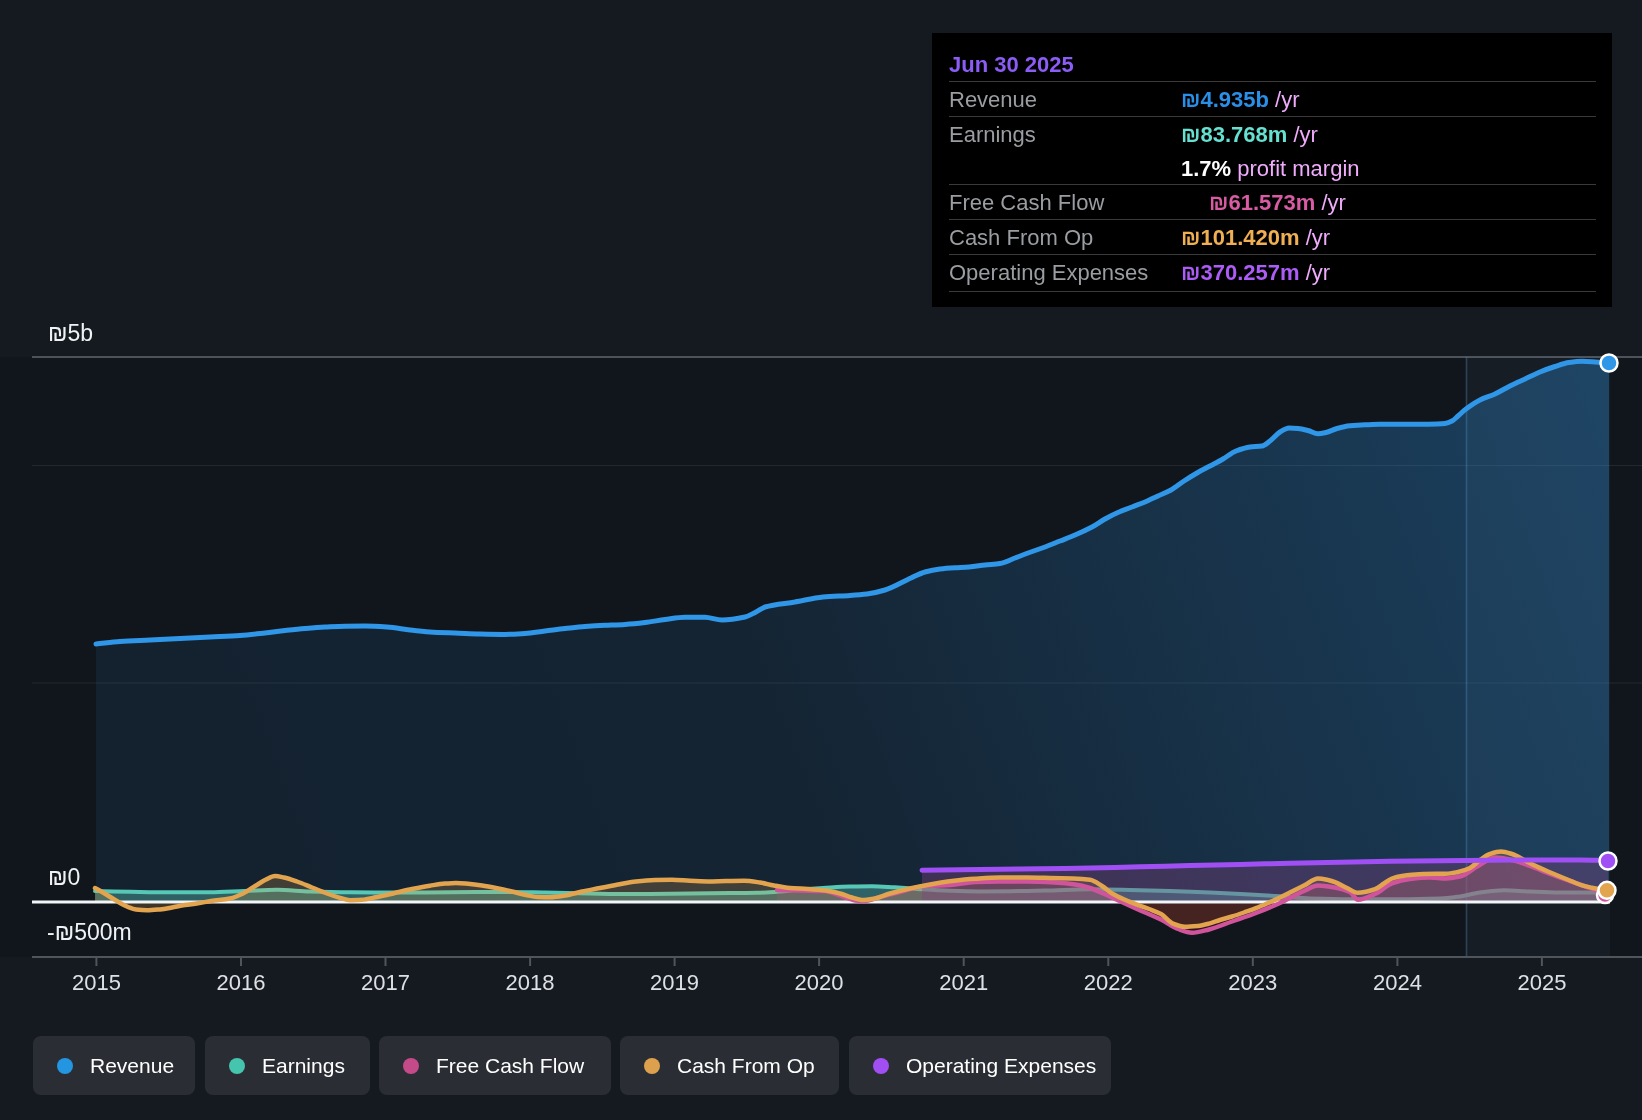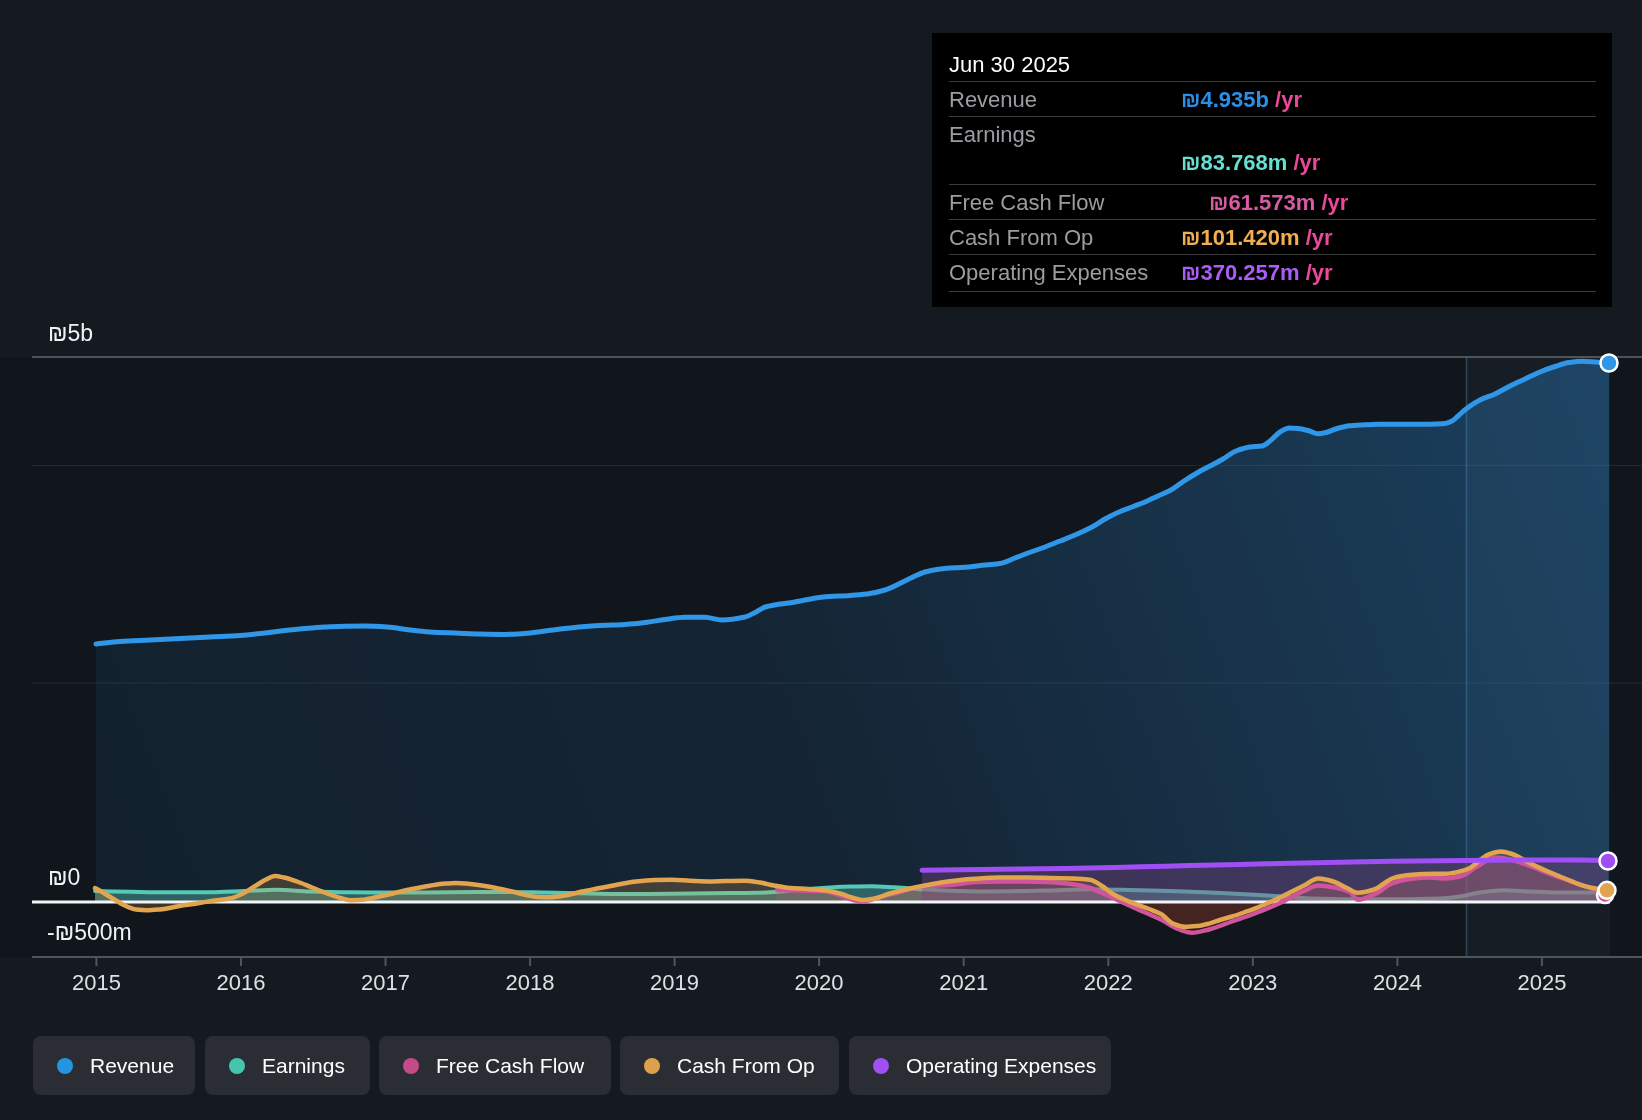--- a/index.html
+++ b/index.html
@@ -1,23 +1,23 @@
 <!DOCTYPE html>
 <html><head><meta charset="utf-8">
 <style>
 html,body{margin:0;padding:0;background:#151a21;width:1642px;height:1120px;overflow:hidden;
 font-family:"Liberation Sans",sans-serif;}
 #wrap{position:relative;width:1642px;height:1120px;}
 svg{position:absolute;left:0;top:0;}
 #tip{position:absolute;left:932px;top:33px;width:680px;height:274px;background:#000;box-sizing:border-box;}
-#tip .tt{color:#ffffff;font-size:22px;font-weight:normal;position:absolute;left:17px;top:19px;}
+#tip .tt{color:#8b5cf6;font-size:22px;font-weight:bold;position:absolute;left:17px;top:19px;}
 #tip .row{position:absolute;left:17px;right:16px;height:35px;border-top:1px solid #3a3a3a;}
 #tip .lb{position:absolute;left:0;top:50%;transform:translateY(-50%);color:#9a9da1;font-size:22px;}
 #tip .vl{position:absolute;left:232px;top:50%;transform:translateY(-50%);font-size:22px;font-weight:bold;}
-#tip .yr{color:#ec4899;font-weight:bold;}
+#tip .yr{color:#f0abfc;font-weight:normal;}
 .legend{position:absolute;top:1036px;height:59px;background:#2a2e34;border-radius:8px;
 display:flex;align-items:center;color:#ffffff;font-size:21px;box-sizing:border-box;padding-left:24px;}
 .dot{width:16px;height:16px;border-radius:50%;margin-right:17px;flex:0 0 auto;}
 </style></head><body>
 <div id="wrap">
 <svg width="1642" height="1120" viewBox="0 0 1642 1120">
 <defs>
 <linearGradient id="revg" x1="96" y1="980" x2="1610" y2="420" gradientUnits="userSpaceOnUse">
 <stop offset="0" stop-color="#2f96e5" stop-opacity="0.09"></stop>
 <stop offset="0.45" stop-color="#2f96e5" stop-opacity="0.11"></stop>
@@ -75,21 +75,24 @@
 <text x="1541.9" y="990" font-size="22" fill="#dde0e4" text-anchor="middle">2025</text>
 </svg>
 <div id="tip">
 <div class="tt">Jun 30 2025</div>
 <div class="row" style="top:48px;">
         <span class="lb">Revenue</span>
         <span class="vl" style="color:#2a8fe8;">₪4.935b <span class="yr">/yr</span></span>
       </div>
 <div class="row" style="top:83px;border-top:1px solid #3a3a3a;">
         <span class="lb">Earnings</span>
-        <span class="vl" style="color:#66e0d0;margin-top:28px;">₪83.768m <span class="yr">/yr</span></span>
+        <span class="vl" style="color:#66e0d0;">₪83.768m <span class="yr">/yr</span></span>
+      </div>
+<div class="row" style="top:118px;border-top:none;">
+        <span class="vl" style="color:#fff;">1.7% <span class="yr">profit margin</span></span>
       </div>
 <div class="row" style="top:151.3px;">
         <span class="lb">Free Cash Flow</span>
         <span class="vl" style="color:#d95ba4;margin-left:28px;">₪61.573m <span class="yr">/yr</span></span>
       </div>
 <div class="row" style="top:186px;">
         <span class="lb">Cash From Op</span>
         <span class="vl" style="color:#efaf52;">₪101.420m <span class="yr">/yr</span></span>
       </div>
 <div class="row" style="top:221px;">

